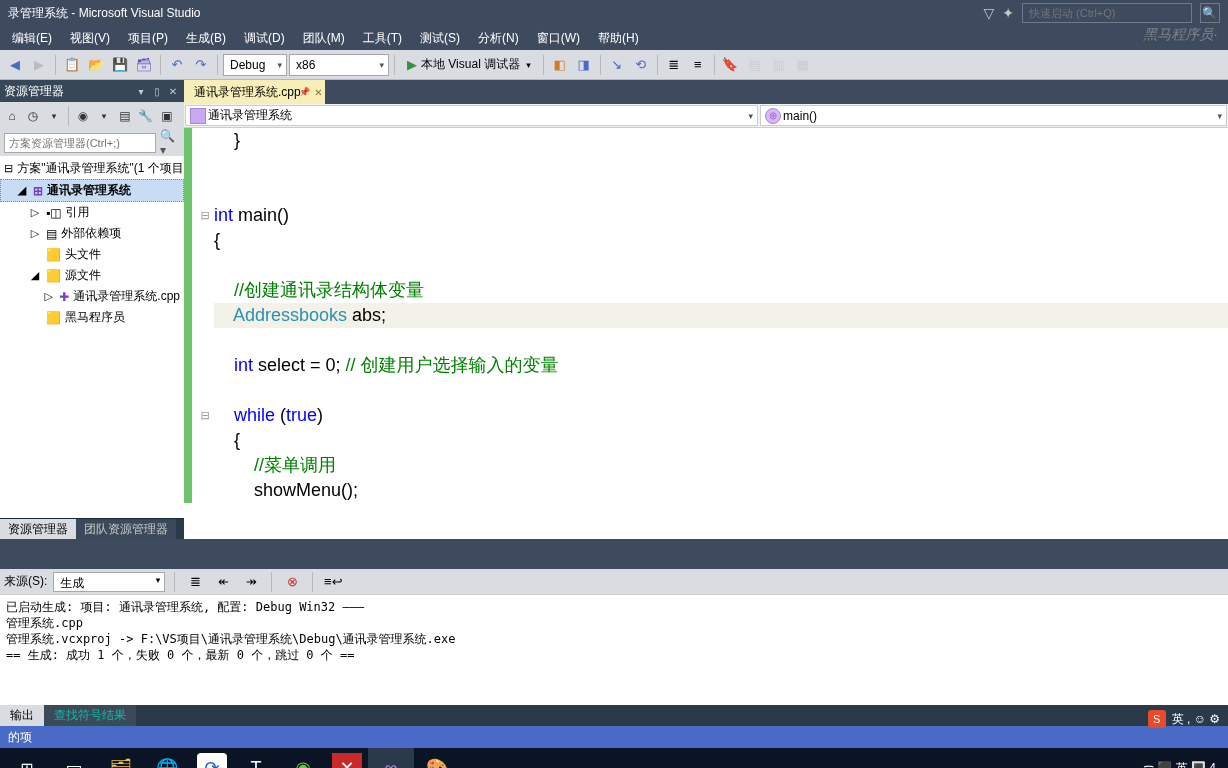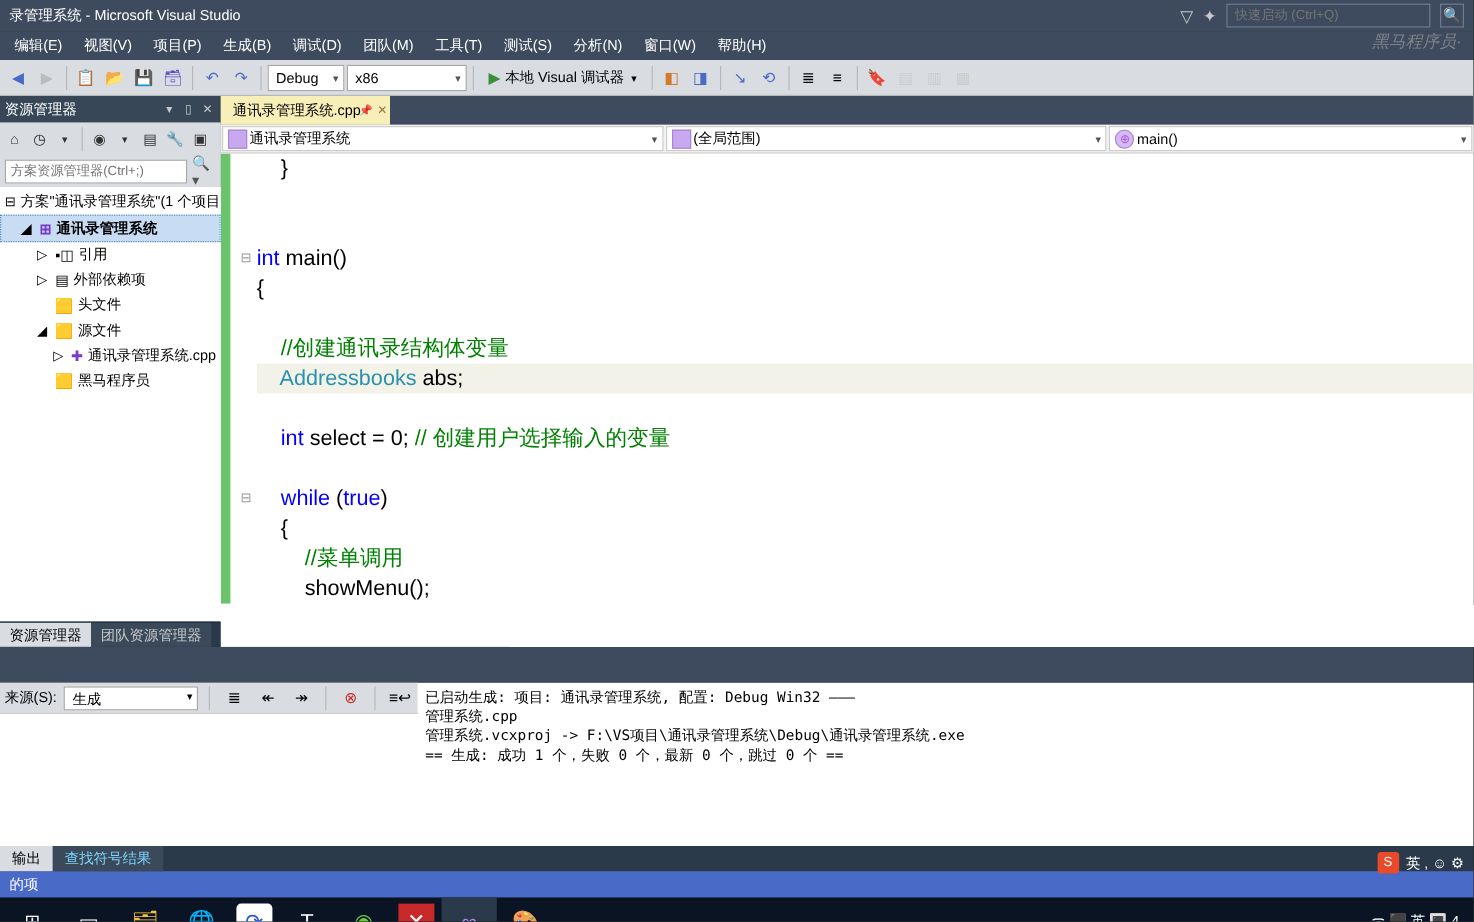--- a/index.html
+++ b/index.html
@@ -55,28 +55,28 @@
 .code-text{flex:1;background:#fff;line-height:25px;white-space:pre}
 .code-line{height:25px}
 .code-line.hl{background:#f2f2e8}
 .kw{color:#0000ff}
 .cm{color:#008000}
 .ty{color:#2b91af}
 .zoom-bar{height:20px;background:#e8e8e8;display:flex;align-items:center;padding:0 6px;font-size:11px;border-top:1px solid #ccc}
 .zoom-combo{border:1px solid #ccc;background:#fff;padding:1px 16px 1px 6px;position:relative}
 .zoom-combo::after{content:"▾";position:absolute;right:3px;font-size:8px}
 .middle-splitter{height:30px;background:#3e4a5e}
-.output-area{height:136px;background:#fff;display:flex;flex-direction:row}
+.output-area{height:136px;background:#fff;display:flex;flex-direction:column}
 .output-toolbar{height:26px;background:#d9dde2;display:flex;align-items:center;padding:0 4px;gap:6px;border-bottom:1px solid #ccc}
 .out-label{font-size:12px}
 .out-combo{border:1px solid #a8a8a8;background:#fff;padding:2px 80px 2px 6px;font-size:12px;height:20px;position:relative}
 .out-combo::after{content:"▾";position:absolute;right:4px;font-size:9px}
 .output-text{flex:1;padding:4px 6px;font-family:"NSimSun",SimSun,monospace;font-size:12px;line-height:16px;white-space:pre;overflow:auto;color:#000}
 .output-tabs{height:21px;background:#2a3a4a;display:flex}
-.out-tab{padding:2px 10px;font-size:12px;color:#7dd3fc;background:#3a4a5a}
+.out-tab{padding:2px 10px;font-size:12px;color:#14b8a6;background:#3a4a5a}
 .out-tab.active{background:#d9dde2;color:#000}
 .statusbar{height:22px;background:#4a6ac8;color:#fff;display:flex;align-items:center;font-size:12px;padding:0 8px;justify-content:space-between}
 .status-right{display:flex;gap:40px}
 .input-indicator{position:absolute;right:4px;top:710px;display:flex;gap:2px;align-items:center}
 .ime-badge{background:#e84a2a;color:#fff;width:18px;height:18px;display:flex;align-items:center;justify-content:center;border-radius:3px;font-size:11px}
 .ime-text{color:#fff;font-size:12px;padding:0 4px}
 .taskbar{height:40px;background:#0a1424;display:flex;align-items:center;padding:0 4px;gap:1px}
 .task-btn{width:46px;height:40px;display:flex;align-items:center;justify-content:center;font-size:18px;color:#fff}
 .task-btn.win{font-size:16px}
 .task-right{margin-left:auto;display:flex;align-items:center;gap:10px;color:#fff;font-size:12px;padding-right:8px}
@@ -207,23 +207,20 @@
       <div class="editor-tab">
         <span>通讯录管理系统.cpp</span>
         <span class="pin">📌</span>
         <span class="close">✕</span>
       </div>
     </div>
     <div class="nav-bar">
       <div class="nav-combo">
           <span>通讯录管理系统</span>
         </div>
-      <div class="nav-combo">
-          <span>(全局范围)</span>
-        </div>
       <div class="nav-combo fn" style="flex:0.8">
           <span>main()</span>
         </div>
     </div>
     <div class="code-area">
       <div class="margin-bar">
         <div class="green-bar" style="top:0;height:375px"></div>
       </div>
       <div class="fold-col" id="foldcol">
           <div style="height: 25px;"></div>

